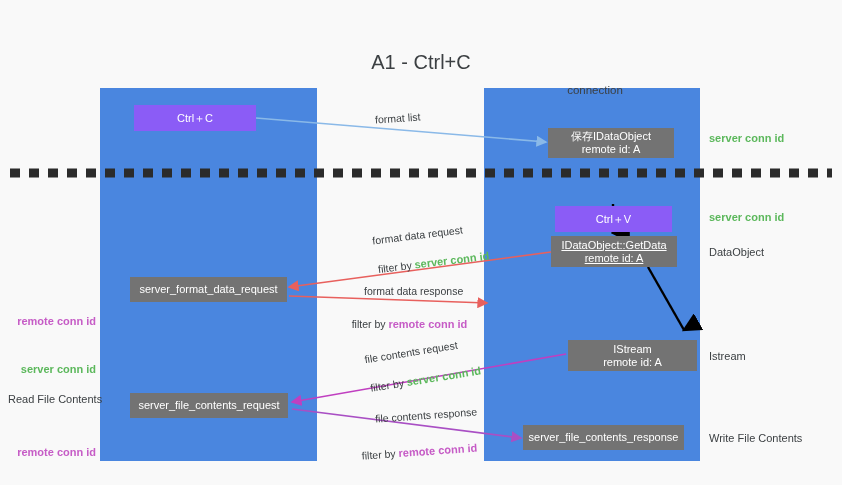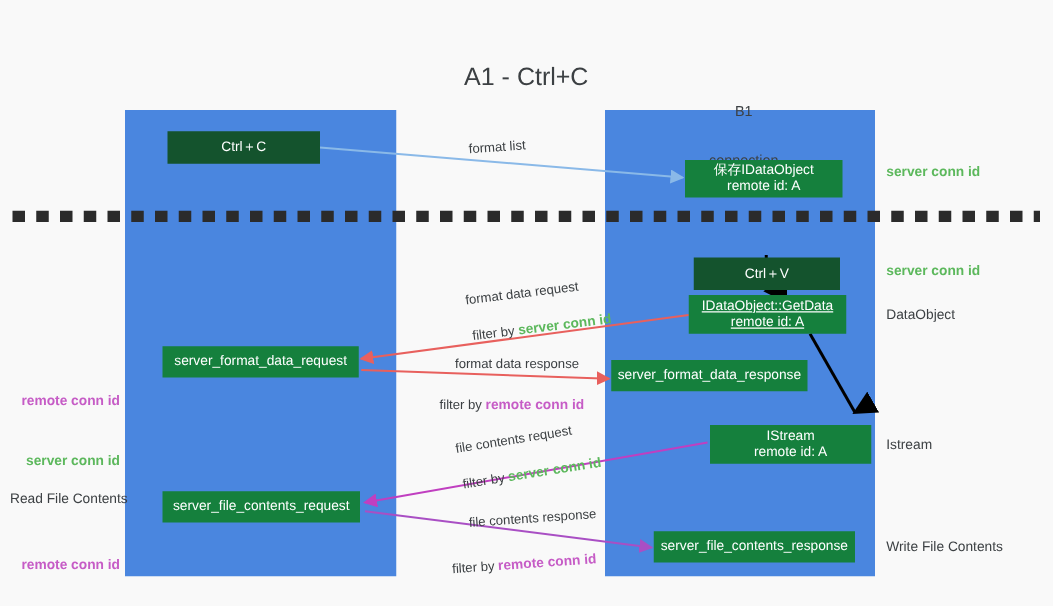--- a/index.html
+++ b/index.html
@@ -18,22 +18,22 @@
     width:842px;left:0;line-height:20px;
   }
   .colhdr{
     font-size:11.5px;color:#3c4043;text-align:center;line-height:13px;
   }
   .box{
     position:absolute;display:flex;align-items:center;justify-content:center;
     text-align:center;color:#ffffff;font-size:11px;line-height:13px;
     box-sizing:border-box;padding:2px 4px;
   }
-  .box.orange{background:#15803d;}
-  .box.green{background:#14532d;}
+  .box.orange{background:#737373;}
+  .box.green{background:#8b5cf6;}
   .green-t{color:#5cb85c;font-weight:bold;font-size:11px;}
   .purple-t{color:#c65cc6;font-weight:bold;font-size:11px;}
   .dark-t{color:#3c4043;font-size:11px;}
   .arrowlbl{font-size:10.5px;color:#3c4043;white-space:pre;}
   .stack span{display:block;}
 </style>
 </head>
 <body>
 
 <div id="stage">
@@ -79,21 +79,20 @@
 
   <svg class="layer">
     <line x1="10" y1="173" x2="832" y2="173" stroke="#2b2b2b" stroke-width="9" stroke-dasharray="10 9"></line>
   </svg>
 
   <div class="txt title" style="top:12px;">
     <div>A1 - Ctrl+C</div>
   </div>
 
   <div class="txt colhdr" style="left:495px;top:58px;width:200px;">
-    <div>B1</div>
     <div>connection</div>
   </div>
 
   <div class="box green" style="left:134px;top:105px;width:122px;height:26px;">Ctrl＋C</div>
 
   <div class="box orange" style="left:548px;top:128px;width:126px;height:30px;flex-direction:column;">
     <span>保存IDataObject</span>
     <span>remote id: A</span>
   </div>
 
@@ -104,21 +103,20 @@
     <span>remote id: A</span>
   </div>
 
   <div class="box orange" style="left:568px;top:340px;width:129px;height:31px;flex-direction:column;">
     <span>IStream</span>
     <span>remote id: A</span>
   </div>
 
   <div class="box orange" style="left:130px;top:277px;width:157px;height:25px;">server_format_data_request</div>
 
-  <div class="box orange" style="left:489px;top:288px;width:157px;height:25px;">server_format_data_response</div>
 
   <div class="box orange" style="left:130px;top:393px;width:158px;height:25px;">server_file_contents_request</div>
 
   <div class="box orange" style="left:523px;top:425px;width:161px;height:25px;">server_file_contents_response</div>
 
   <div class="txt green-t" style="left:709px;top:132px;">server conn id</div>
   <div class="txt green-t" style="left:709px;top:211px;">server conn id</div>
   <div class="txt dark-t" style="left:709px;top:246px;">DataObject</div>
   <div class="txt dark-t" style="left:709px;top:350px;">Istream</div>
   <div class="txt dark-t" style="left:709px;top:432px;">Write File Contents</div>

